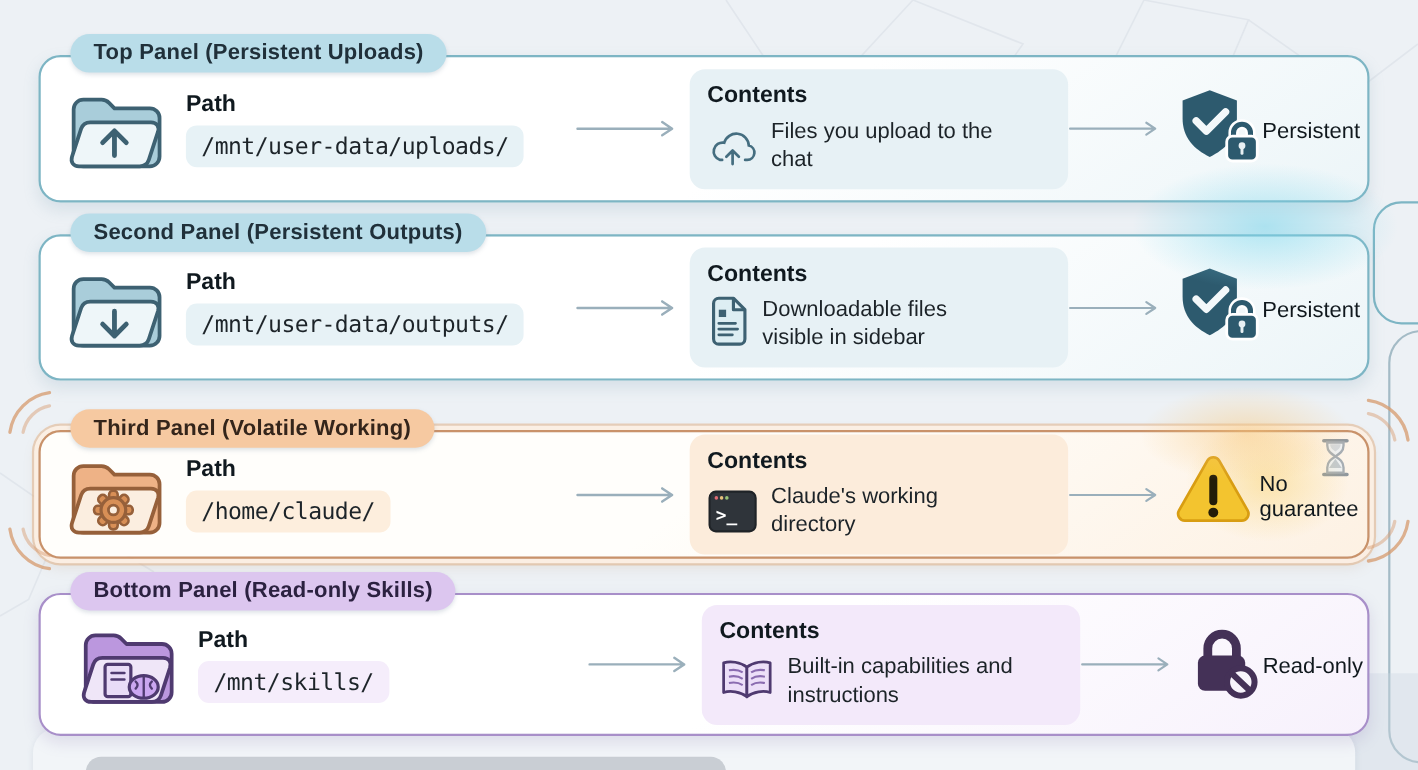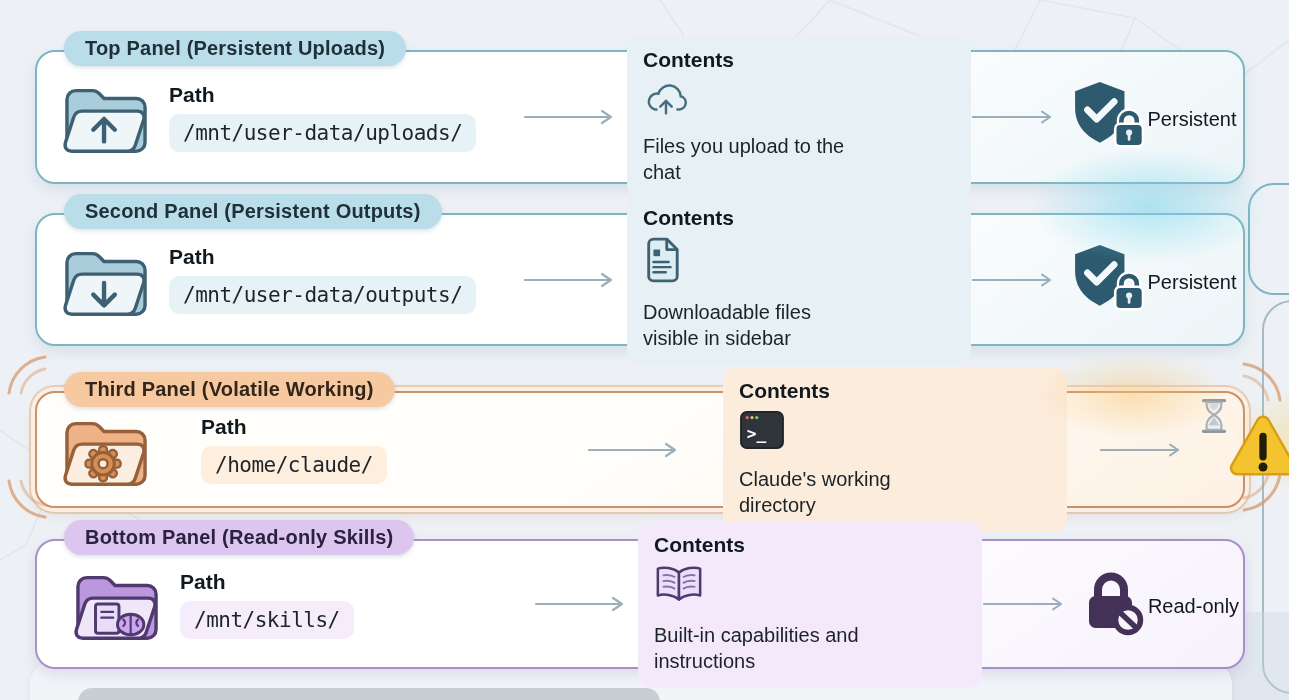--- a/index.html
+++ b/index.html
@@ -24,21 +24,21 @@
   .glow-warm{left:1038px;top:352px;width:190px;height:86px;
     background:radial-gradient(ellipse at center,rgba(248,199,122,.5),rgba(248,199,122,0) 72%);}
   
   .panel{
     position:absolute;left:35px;width:1210px;z-index:2;
     border-radius:20px;box-sizing:border-box;
     display:flex;align-items:center;padding-left:20px;
   }
   .panel-teal{border:2.5px solid #7db5c4;background:linear-gradient(145deg,#ffffff 55%,#ecf5f8);box-shadow:0 6px 14px rgba(110,150,170,.18);}
   .panel-orange{border:2.5px solid #c9926a;background:linear-gradient(145deg,#fffefb 50%,#fdf1e3);
-    box-shadow:0 0 0 4px rgba(252,240,230,.95),0 0 0 6px rgba(224,176,134,.55),0 6px 14px rgba(170,130,90,.18);gap:32px;}
+    box-shadow:0 0 0 4px rgba(252,240,230,.95),0 0 0 6px rgba(224,176,134,.55),0 6px 14px rgba(170,130,90,.18);}
   .panel-purple{border:2.5px solid #a88fc9;background:linear-gradient(145deg,#ffffff 55%,#f7f1fc);box-shadow:0 6px 14px rgba(130,110,170,.18);padding-left:31px;}
   #panel-1{top:50px;height:134px;}
   #panel-2{top:213px;height:133px;}
   #panel-3{top:391px;height:117px;}
   #panel-4{top:539px;height:130px;}
   
   .badge{
     position:absolute;top:-21px;left:27px;z-index:4;
     padding:6px 21px;border-radius:18px;
     font-size:20px;font-weight:600;color:#20303a;letter-spacing:.2px;
@@ -60,21 +60,21 @@
     display:inline-block;padding:7px 14px;border-radius:10px;
     font-family:"DejaVu Sans Mono",monospace;font-size:21px;color:#1d2429;letter-spacing:-0.5px;
   }
   .pill-teal{background:#e7f2f6;}
   .pill-orange{background:#fdeedd;}
   .pill-purple{background:#f5edfb;}
   .contents-box{border-radius:14px;padding:12px 16px 14px 16px;}
   .cbox-teal{background:#e7f1f5;}
   .cbox-orange{background:#fcecdb;}
   .cbox-purple{background:#f3e9fa;}
-  .c-row{display:flex;align-items:flex-start;gap:12px;flex-direction:column;}
+  .c-row{display:flex;align-items:flex-end;gap:12px;}
   .c-desc{font-size:20px;line-height:26px;color:#1c2328;width:225px;}
   .status-label{font-size:20px;color:#10181d;margin-top:5px;}
   .arrow-svg{width:100%;height:16px;}
   
   .echo{position:absolute;width:46px;height:46px;z-index:2;pointer-events:none;}
   .echo-tl{left:1px;top:349px;}
   .echo-bl{left:1px;top:479px;transform:scaleY(-1);}
   .echo-tr{left:1242px;top:356px;transform:scaleX(-1);}
   .echo-br{left:1242px;top:472px;transform:scale(-1,-1);}
   .hourglass{position:absolute;right:13px;top:4px;}

